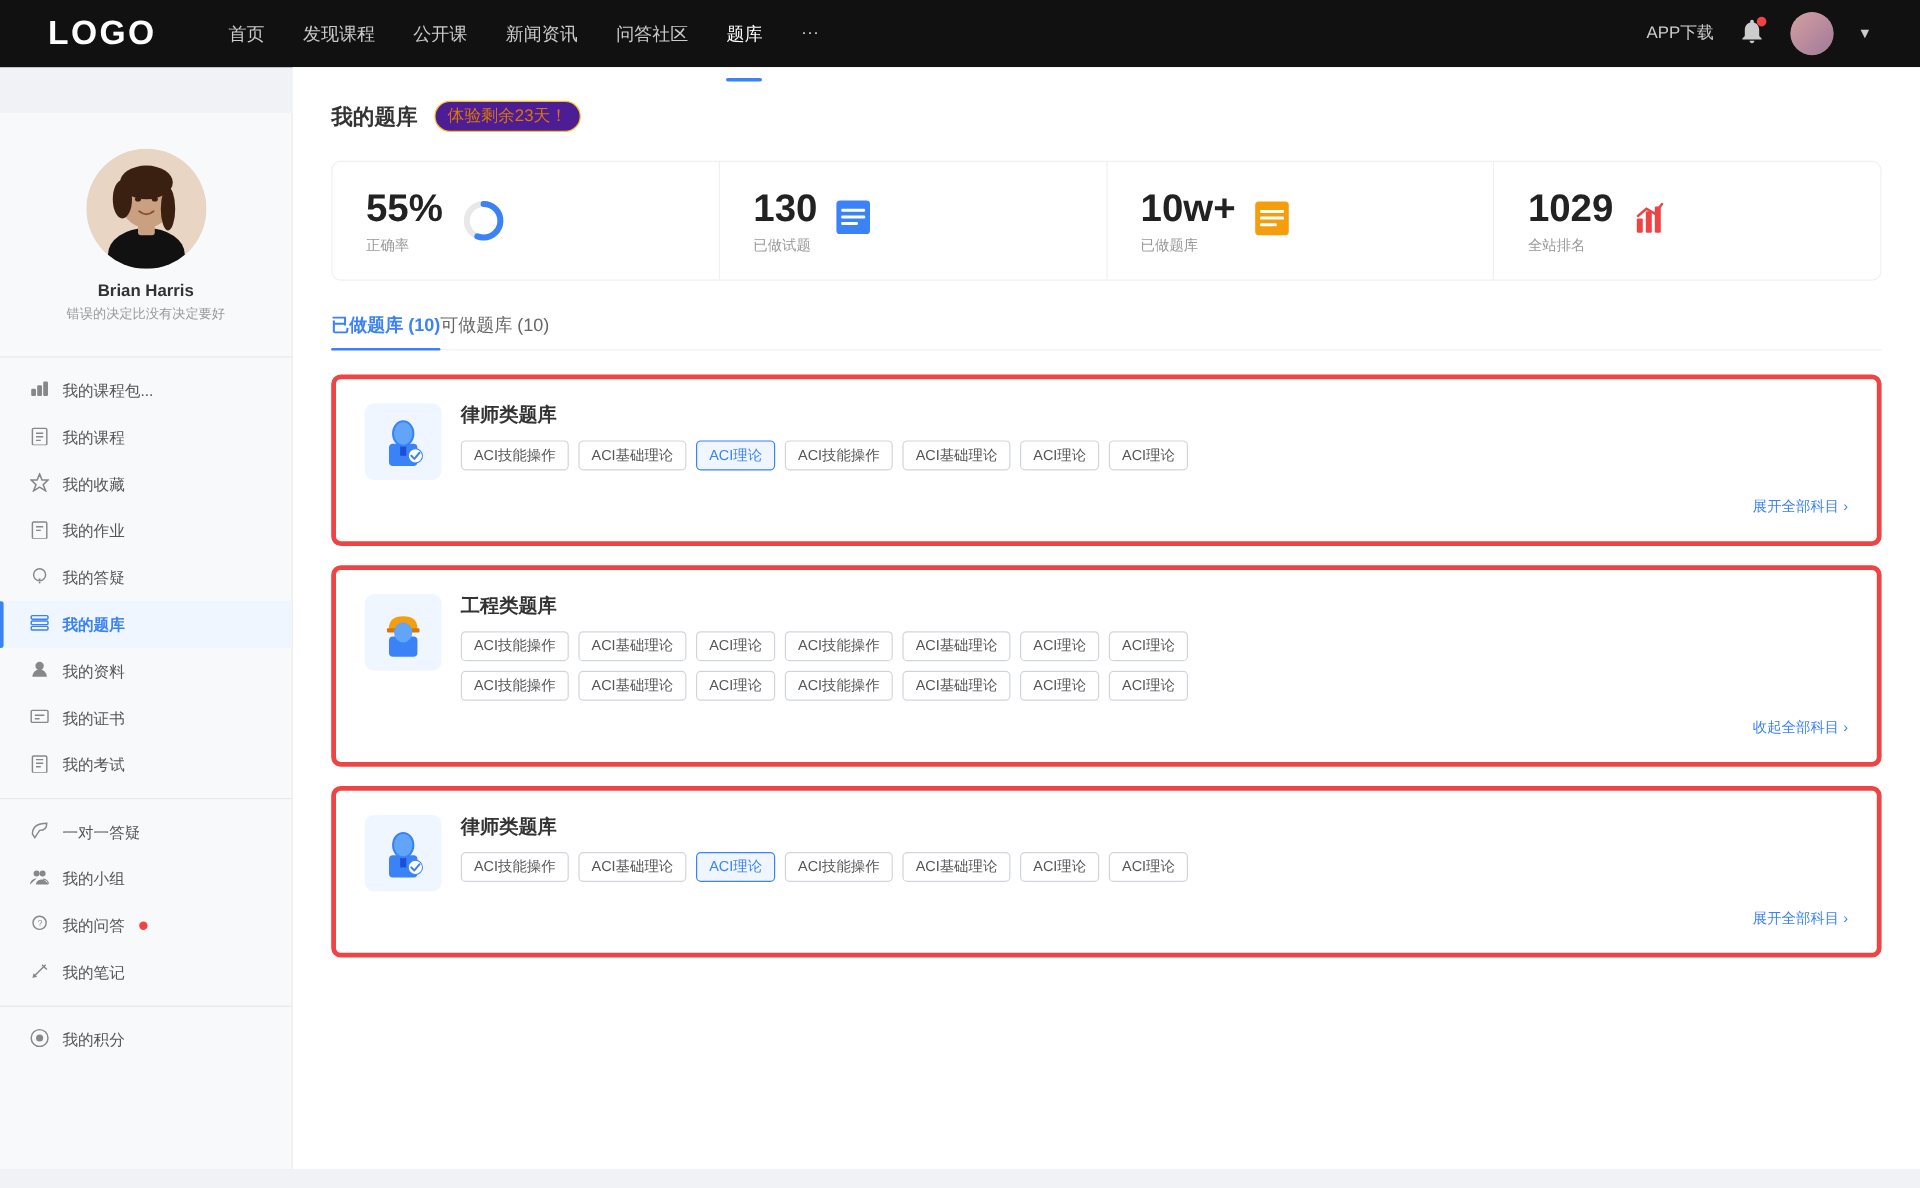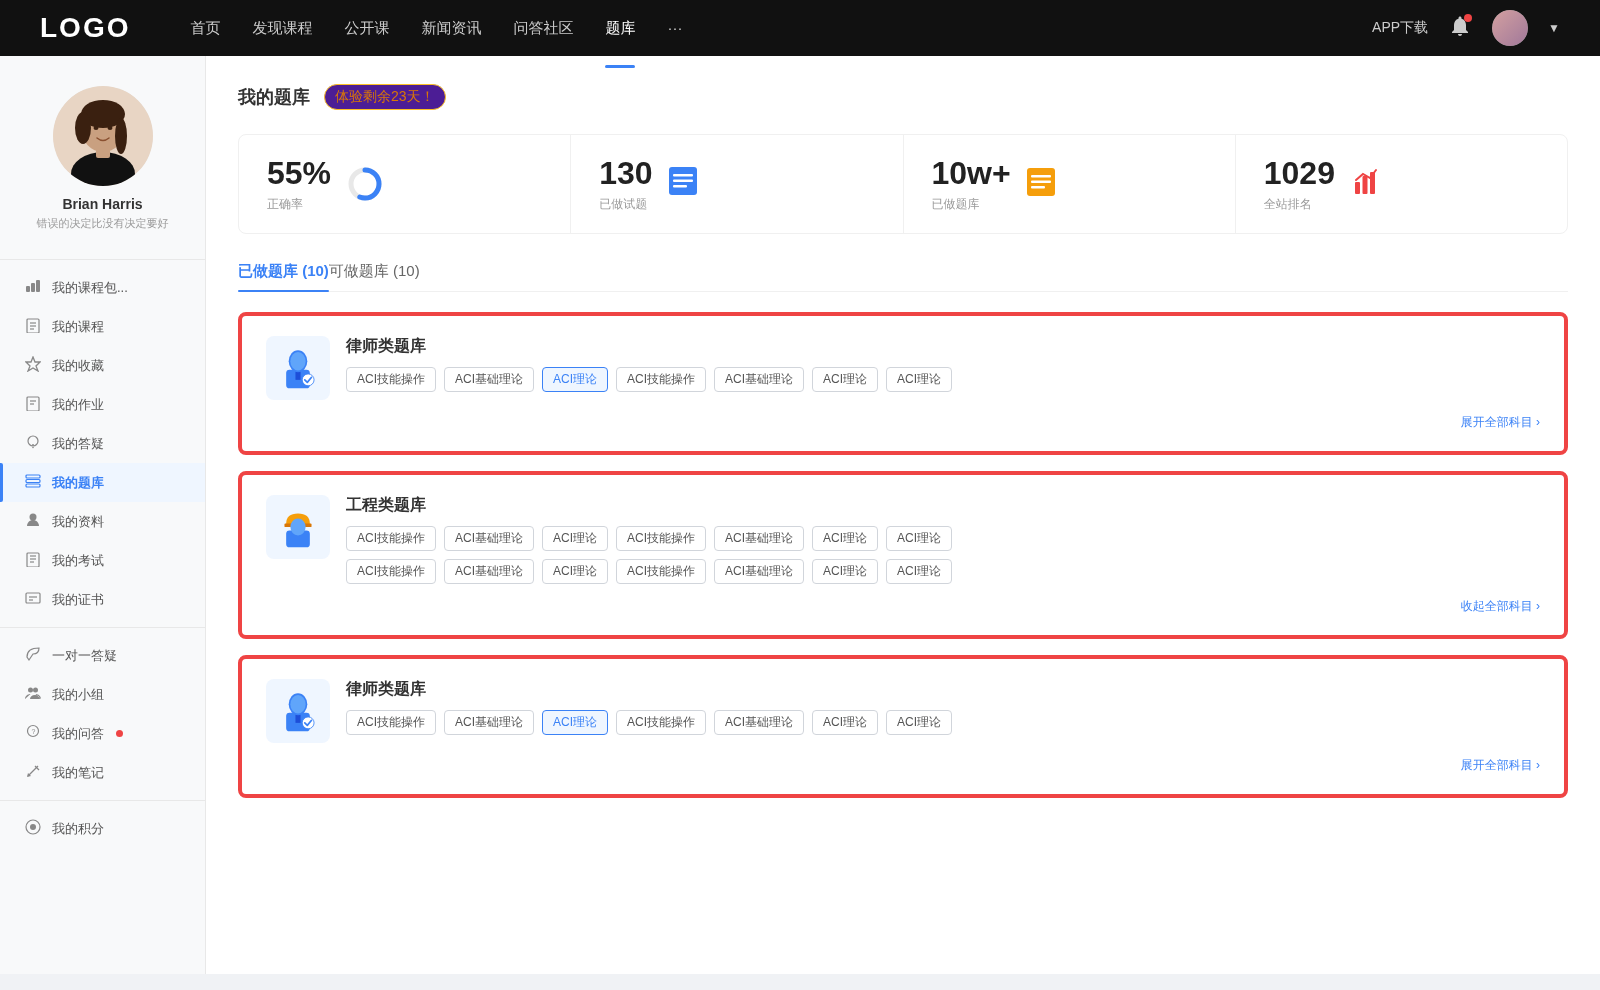--- a/index.html
+++ b/index.html
@@ -47,25 +47,26 @@
     .bell-dot { position: absolute; top: 0; right: 0; width: 8px; height: 8px; background: #ef4444; border-radius: 50%; }
     .nav-avatar { width: 36px; height: 36px; border-radius: 50%; background: #888; overflow: hidden; display: flex; align-items: center; justify-content: center; }
     .nav-avatar-img { width: 36px; height: 36px; border-radius: 50%; background: linear-gradient(135deg, #d4a0a0 0%, #a0789a 100%); }
     .nav-chevron { color: #ccc; font-size: 12px; cursor: pointer; }
 
     
     .layout { display: flex; min-height: calc(990px - 72px); }
 
     
     .sidebar {
-      width: 206px;
+      width: 244px;
       background: #f8f9fa;
       border-right: 1px solid #e8e8e8;
       padding: 20px 0;
       flex-shrink: 0;
+      margin-top: 38px;
     }
     .profile-section { text-align: center; padding: 10px 20px 20px; }
     .avatar-circle {
       width: 100px;
       height: 100px;
       border-radius: 50%;
       background: #e8e0d8;
       margin: 0 auto 10px;
       overflow: hidden;
       display: flex;
@@ -331,38 +332,38 @@
             <circle cx="8" cy="5" r="3.5"></circle>
             <path d="M2 14c0-3.3 2.7-6 6-6s6 2.7 6 6" fill="#888"></path>
           </svg>
       </span>
       <span class="sidebar-label">我的资料</span>
     </div>
 
     <div class="sidebar-item">
       <span class="sidebar-icon">
         <svg width="16" height="16" viewBox="0 0 16 16" fill="none" stroke="#888" stroke-width="1.2">
+            <rect x="1" y="3" width="14" height="10" rx="1"></rect>
+            <line x1="4" y1="7" x2="12" y2="7"></line>
+            <line x1="4" y1="10" x2="8" y2="10"></line>
+          </svg>
+      </span>
+      <span class="sidebar-label">我的证书</span>
+    </div>
+
+    <div class="sidebar-item">
+      <span class="sidebar-icon">
+        <svg width="16" height="16" viewBox="0 0 16 16" fill="none" stroke="#888" stroke-width="1.2">
             <rect x="2" y="2" width="12" height="14" rx="1"></rect>
             <line x1="5" y1="5" x2="11" y2="5"></line>
             <line x1="5" y1="8" x2="11" y2="8"></line>
             <line x1="5" y1="11" x2="9" y2="11"></line>
           </svg>
       </span>
       <span class="sidebar-label">我的考试</span>
-    </div>
-
-    <div class="sidebar-item">
-      <span class="sidebar-icon">
-        <svg width="16" height="16" viewBox="0 0 16 16" fill="none" stroke="#888" stroke-width="1.2">
-            <rect x="1" y="3" width="14" height="10" rx="1"></rect>
-            <line x1="4" y1="7" x2="12" y2="7"></line>
-            <line x1="4" y1="10" x2="8" y2="10"></line>
-          </svg>
-      </span>
-      <span class="sidebar-label">我的证书</span>
     </div>
 
     <div class="sidebar-divider"></div>
 
     <div class="sidebar-item">
       <span class="sidebar-icon">
         <svg width="16" height="16" viewBox="0 0 16 16" fill="none" stroke="#888" stroke-width="1.2">
             <path d="M2 11 Q2 2 14 2 Q14 8 8 8 L4 14 Z"></path>
           </svg>
       </span>

